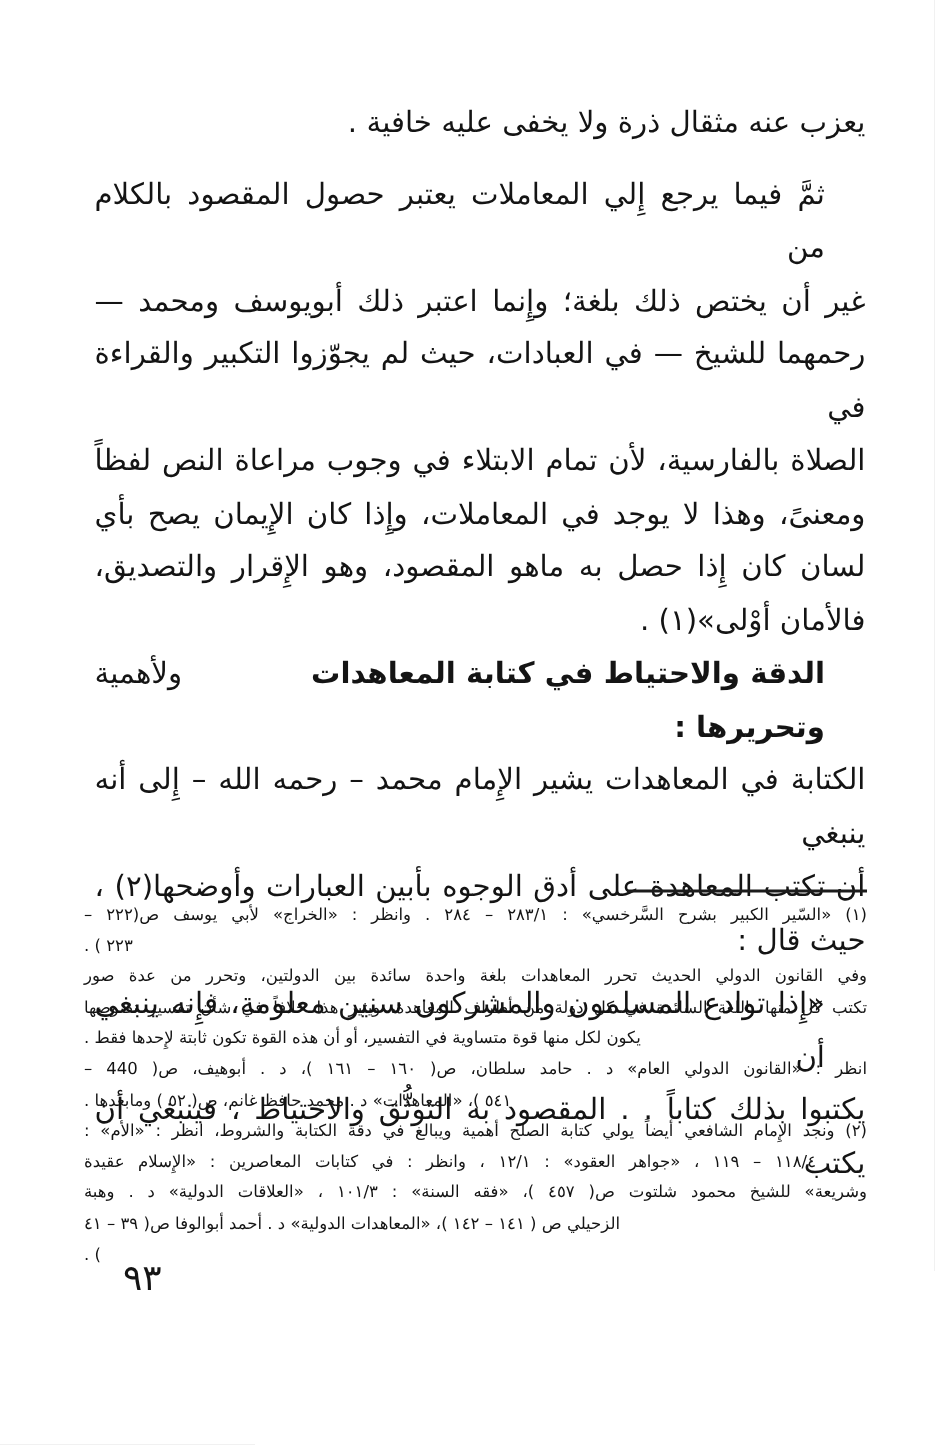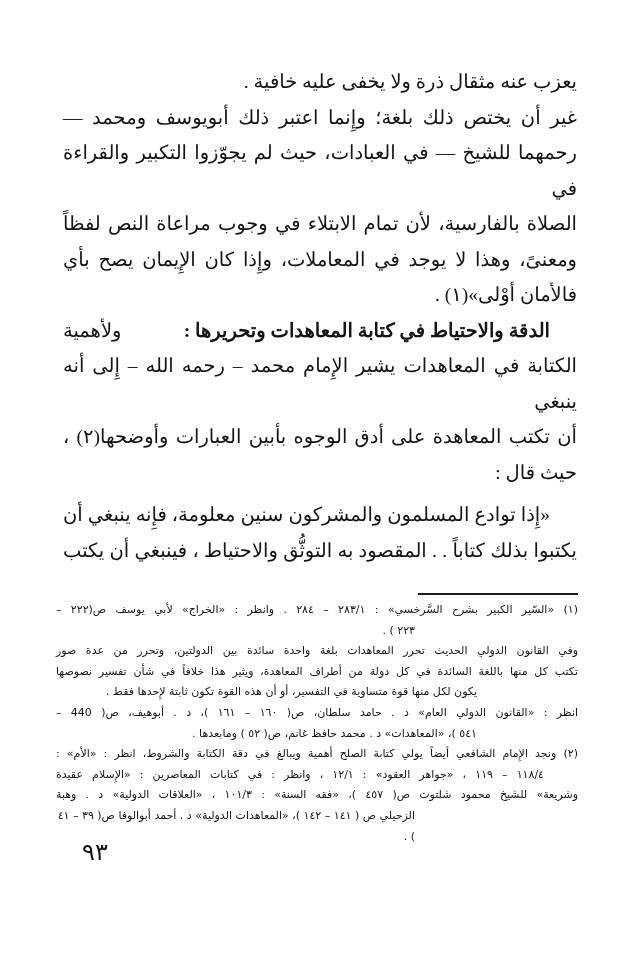--- a/index.html
+++ b/index.html
@@ -19,21 +19,20 @@
     overflow: hidden;
   }
   
   .main-text {
     position: absolute;
     top: 64px;
     right: 46px;
     width: 514px;
     font-size: 19.5px;
     line-height: 35.5px;
-    font-family: Liberation Serif, serif;
   }
   .bline {
     white-space: nowrap;
     text-align: right;
   }
   .j {
     white-space: normal;
     text-align: justify;
     text-align-last: justify;
   }
@@ -60,21 +59,21 @@
   .footnotes {
     position: absolute;
     top: 600px;
     right: 45px;
     width: 522px;
     font-size: 11px;
     line-height: 20.6px;
   }
   .fline {
     white-space: normal;
-    text-align: right;
+    text-align: left;
   }
   .fj {
     text-align: justify;
     text-align-last: justify;
   }
   .f-ind-xl { padding-right: 163px; text-align-last: auto; }
   .f-ind-lg { padding-right: 101px; text-align-last: auto; }
   .f-ind-sm { padding-right: 34px; }
   
   .page-number {
@@ -85,24 +84,26 @@
     color: #141414;
   }
 </style>
 </head>
 <body>
 
 <div class="page">
 
   <div class="main-text">
     <div class="bline">يعزب عنه مثقال ذرة ولا يخفى عليه خافية .</div>
+    <div class="bline j indent gap-lg">ثمَّ فيما يرجع إِلي المعاملات يعتبر حصول المقصود بالكلام من</div>
     <div class="bline j">غير أن يختص ذلك بلغة؛ وإِنما اعتبر ذلك أبويوسف ومحمد —</div>
     <div class="bline j">رحمهما للشيخ — في العبادات، حيث لم يجوّزوا التكبير والقراءة في</div>
     <div class="bline j">الصلاة بالفارسية، لأن تمام الابتلاء في وجوب مراعاة النص لفظاً</div>
     <div class="bline j">ومعنىً، وهذا لا يوجد في المعاملات، وإِذا كان الإِيمان يصح بأي</div>
+    <div class="bline j">لسان كان إِذا حصل به ماهو المقصود، وهو الإِقرار والتصديق،</div>
     <div class="bline">فالأمان أوْلى»(١) .</div>
     <div class="heading-line">
       <span class="hb">الدقة والاحتياط في كتابة المعاهدات وتحريرها :</span>
       <span class="hr">ولأهمية</span>
     </div>
     <div class="bline j">الكتابة في المعاهدات يشير الإِمام محمد – رحمه الله – إِلى أنه ينبغي</div>
     <div class="bline j">أن تكتب المعاهدة على أدق الوجوه بأبين العبارات وأوضحها(٢) ،</div>
     <div class="bline">حيث قال :</div>
     <div class="bline j indent gap-sm">«إِذا توادع المسلمون والمشركون سنين معلومة، فإِنه ينبغي أن</div>
     <div class="bline j">يكتبوا بذلك كتاباً . .  المقصود به التوثُّق والاحتياط ، فينبغي أن يكتب</div>

